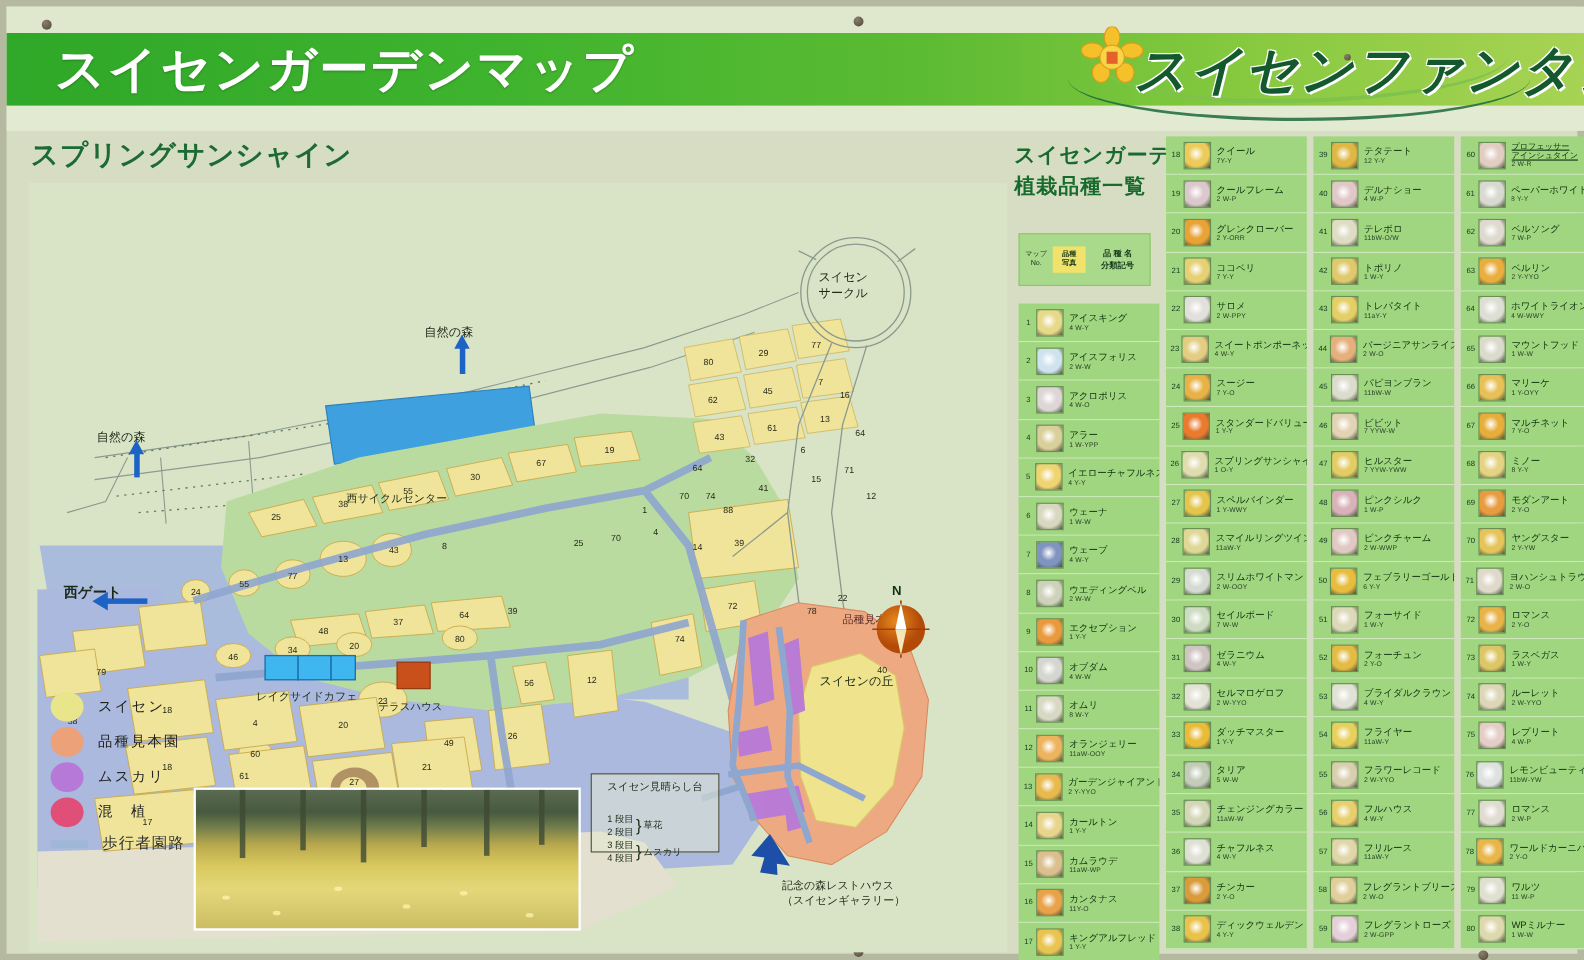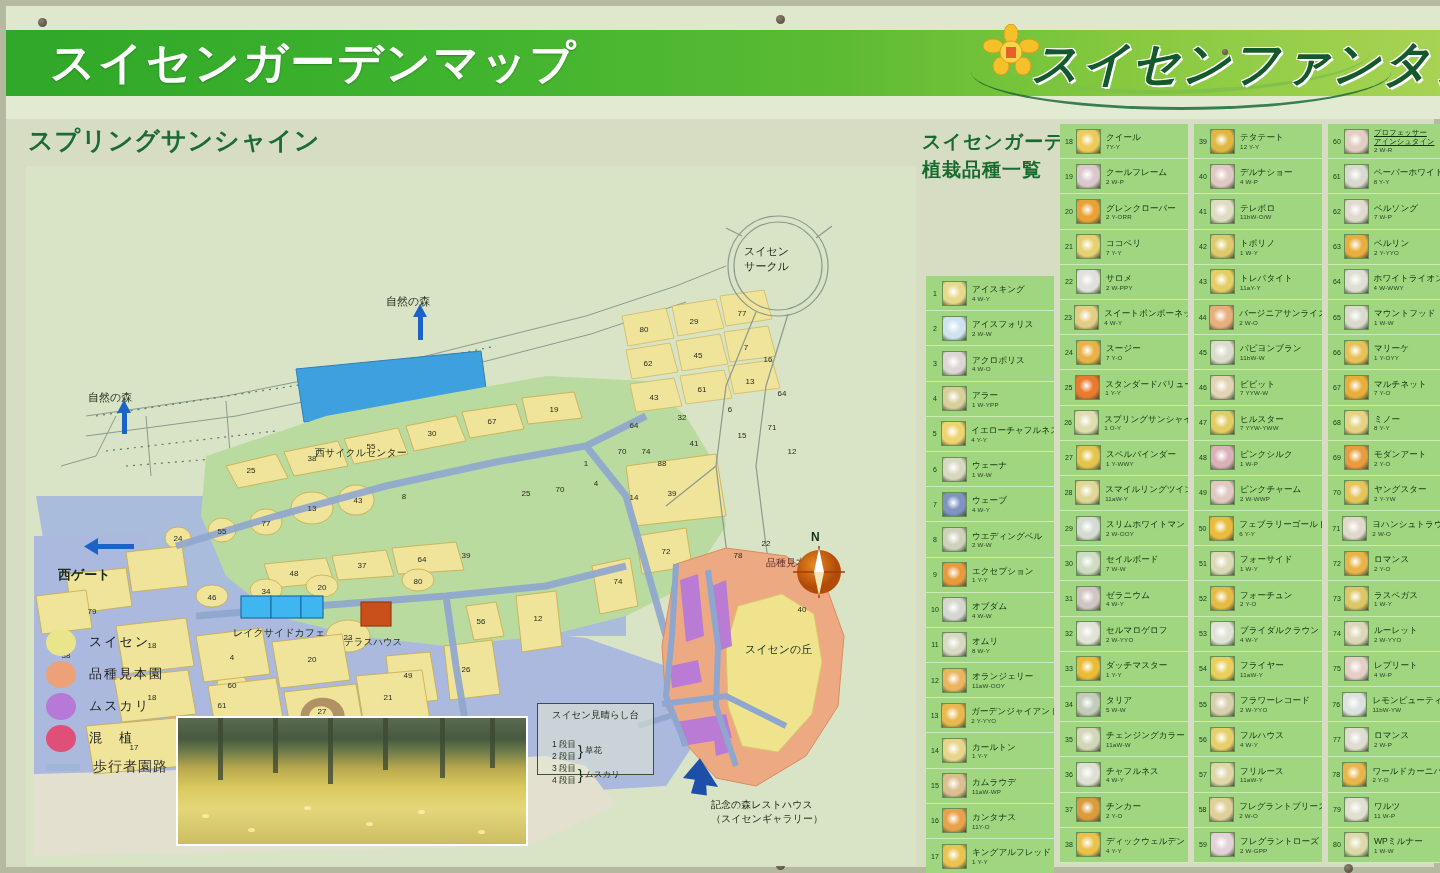--- a/index.html
+++ b/index.html
@@ -388,25 +388,25 @@
     </div>
     <div class="maplabel" style="left:360px;top:128px;">自然の森</div>
     <div class="arrow-stem" style="left:392px;top:148px;height:26px;"></div>
     <div class="arrow-up" style="left:387px;top:138px;"></div>
 
     <div class="maplabel" style="left:62px;top:224px;">自然の森</div>
     <div class="arrow-stem" style="left:96px;top:244px;height:24px;"></div>
     <div class="arrow-up" style="left:91px;top:234px;"></div>
 
     <div class="maplabel" style="left:289px;top:280px;font-size:10px;">西サイクルセンター</div>
-    <div class="maplabel b" style="left:32px;top:364px;font-size:13px;margin-top:36px;">西ゲート</div>
+    <div class="maplabel b" style="left:32px;top:364px;font-size:13px;">西ゲート</div>
     <div class="maplabel" style="left:207px;top:460px;font-size:10px;">レイクサイドカフェ</div>
     <div class="maplabel" style="left:318px;top:470px;font-size:9.5px;">テラスハウス</div>
     <div class="maplabel" style="left:740px;top:390px;font-size:10px;color:#5c2a2a;">品種見本園</div>
-    <div class="maplabel" style="left:719px;top:476px;font-size:11px;">スイセンの丘</div>
+    <div class="maplabel" style="left:719px;top:446px;font-size:11px;">スイセンの丘</div>
     <div class="maplabel" style="left:685px;top:632px;font-size:10px;">
       <span>記念の森レストハウス</span><br>
       <span>（スイセンギャラリー）</span>
     </div>
 
     
     <div class="compass">
       <div class="lbl">N</div>
       <svg width="56" height="56" viewBox="0 0 56 56">
         <defs>
@@ -482,20 +482,31 @@
     <div class="spot" style="left:240px;top:92px"></div>
       <div class="spot" style="left:300px;top:112px"></div>
   </div>
 
   <div class="vpanel">
     <div class="vhead">
       <span>スイセンガーデン</span><br>
       <span>植栽品種一覧</span>
     </div>
 
+    <div class="vkey">
+      <div class="k1">
+        <span>マップ</span><br><span>No.</span>
+      </div>
+      <div class="k2">
+        <span>品種</span><br><span>写真</span>
+      </div>
+      <div class="k3">
+        <span>品 種 名</span><br><span>分類記号</span>
+      </div>
+    </div>
 
     <div class="vcol c0" id="col0">
         <div class="vrow">
           <div class="vnum">1</div>
           <div class="vthumb" style="background: radial-gradient(circle at 45% 42%, rgb(255, 255, 255) 0%, rgb(231, 217, 138) 38%, rgb(231, 217, 138) 62%, rgb(62, 74, 51) 100%);"></div>
           <div class="vinfo">
             <div class="vname">アイスキング</div>
             <div class="vcode">4 W-Y</div>
           </div>
         </div>

